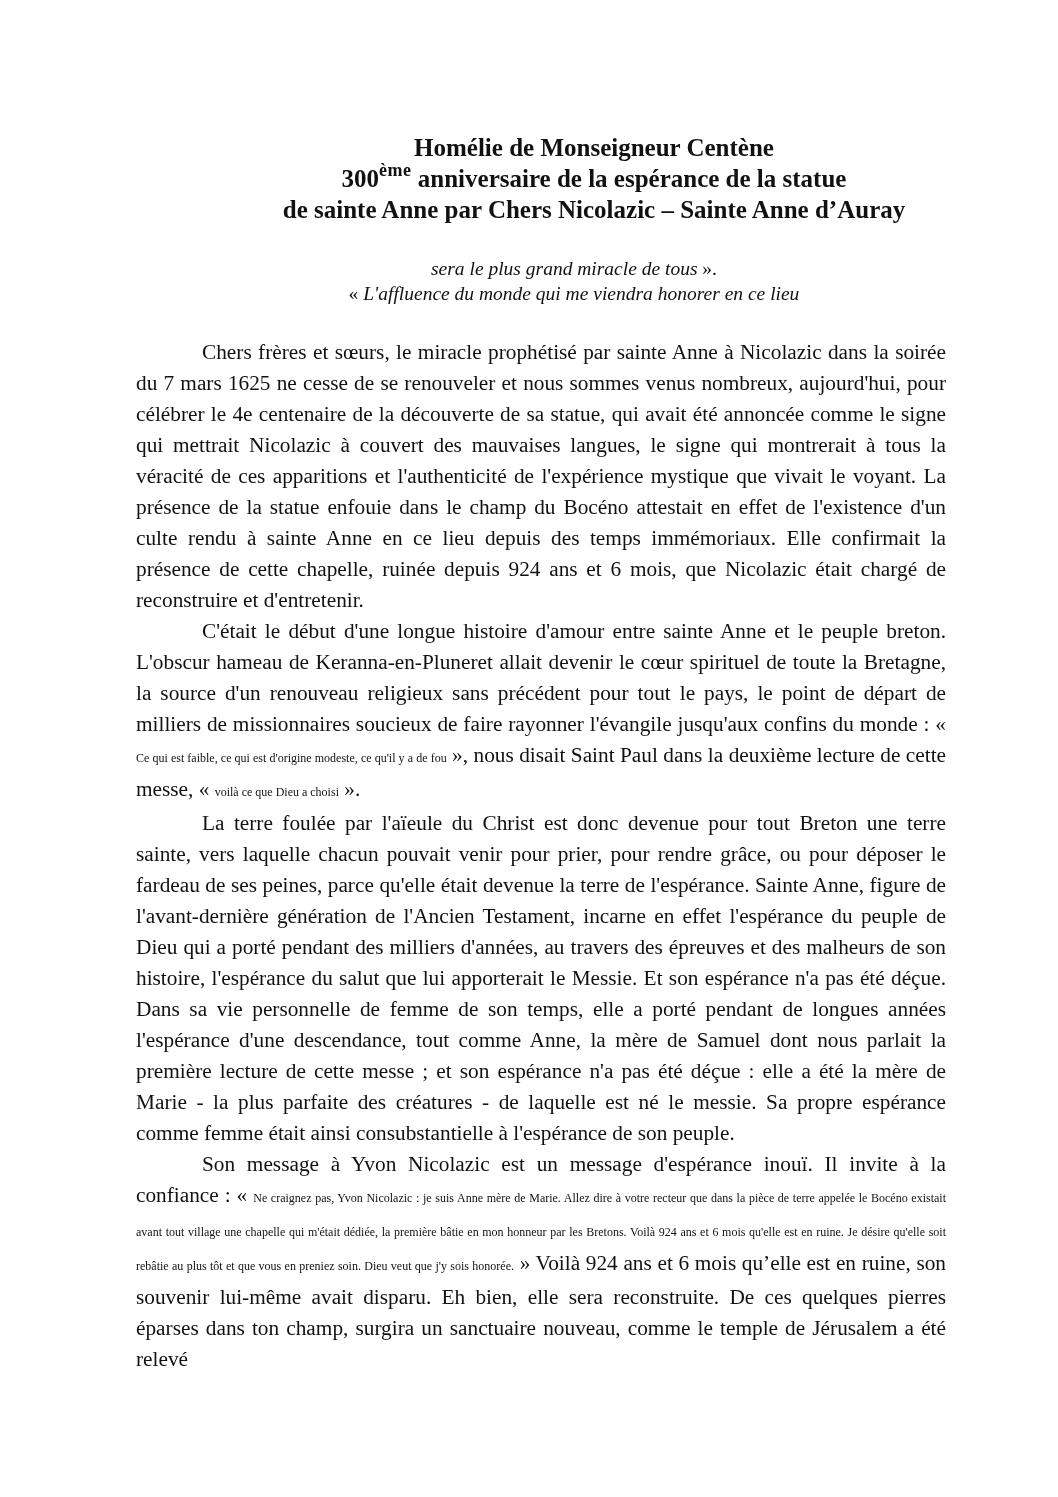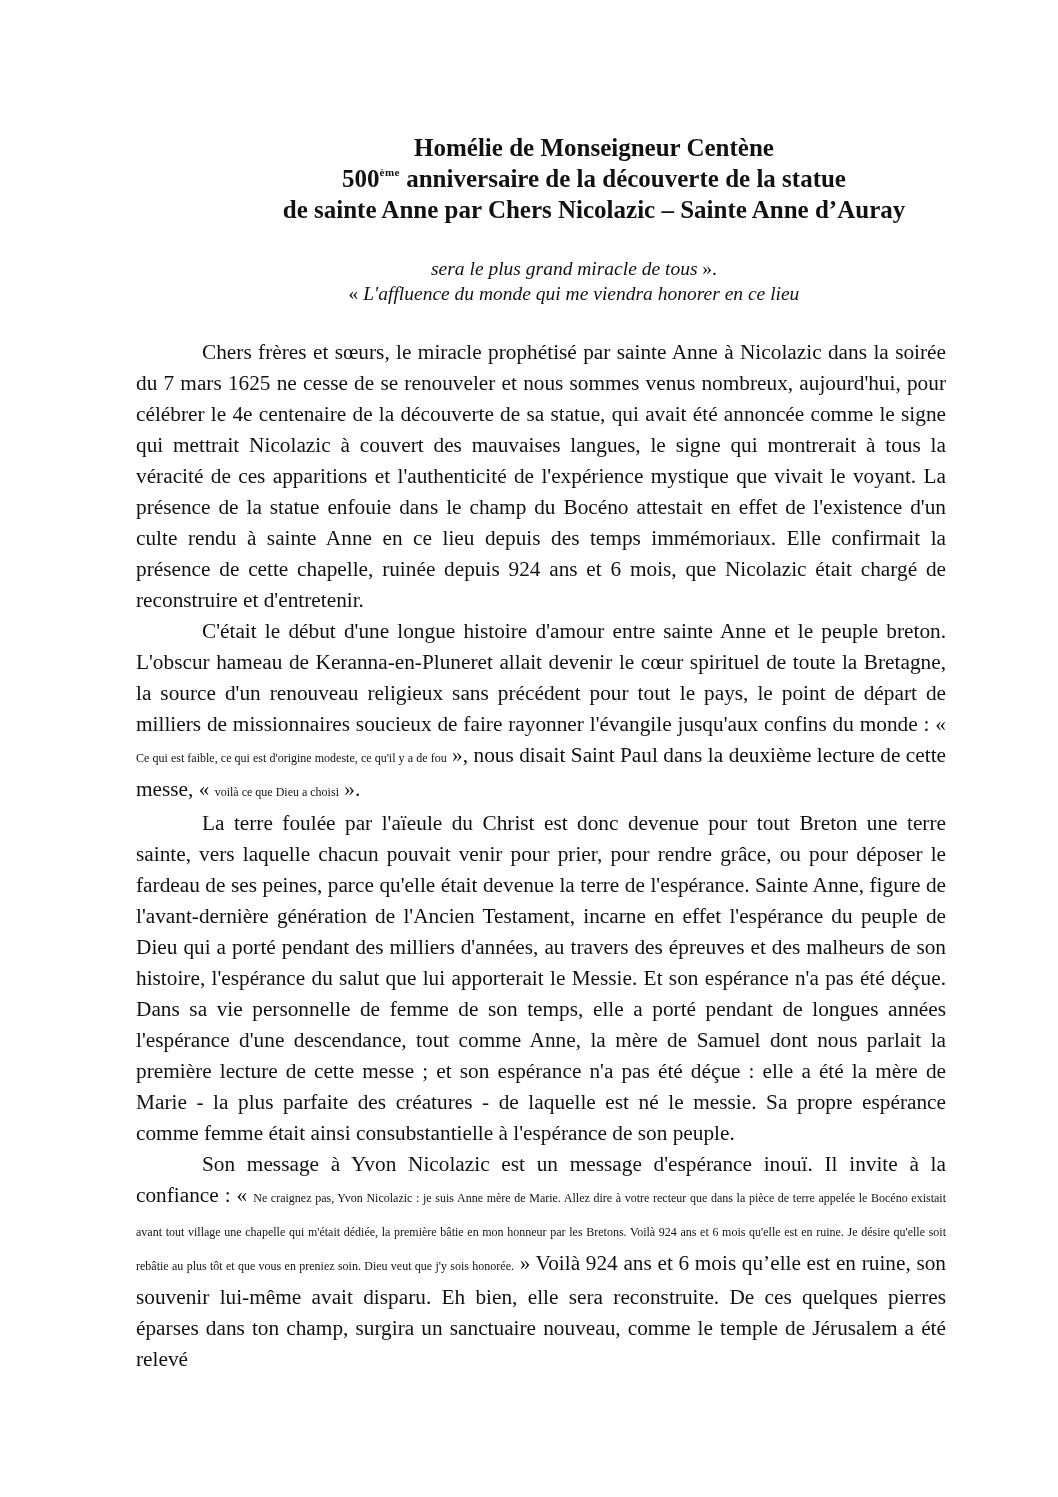--- a/index.html
+++ b/index.html
@@ -4,38 +4,38 @@
 <style>
   html, body { margin: 0; padding: 0; background: #ffffff; }
   body { width: 1058px; height: 1497px; position: relative; overflow: hidden;
          font-family: "Liberation Serif", "DejaVu Serif", serif; color: #111111; }
   .page { position: absolute; left: 14px; top: 0; width: 1058px; height: 1497px; background: #fff; }
   .title-block { position: absolute; left: 200px; top: 132px; width: 760px; text-align: center;
                  font-weight: bold; font-size: 25px; line-height: 31px; }
   .title-line { display: block; white-space: nowrap; }
   .t1 { padding-left: 0px; }
   .t3 { padding-left: 0px; }
-  sup.ord { font-size: 11px; vertical-align: 11px; line-height: 0; letter-spacing: 0.5px; margin-top: 12px; }
+  sup.ord { font-size: 18px; vertical-align: 11px; line-height: 0; letter-spacing: 0.5px; margin-top: 12px; }
   .epigraph { position: absolute; left: 220px; top: 256px; width: 680px; text-align: center;
               font-size: 19.5px; line-height: 25px; }
   .epigraph .it { font-style: italic; }
   .body { position: absolute; left: 122px; top: 337px; width: 810px;
           font-size: 21.3px; line-height: 31px; text-align: justify; }
   .body p { margin: 0; text-indent: 66px; }
   .it { font-style: italic; }
   .quote-it { font-size: 12px; }
 </style>
 </head>
 <body>
 
 <div class="page">
 
   <div class="title-block">
     <span class="title-line t1">Homélie de Monseigneur Centène</span>
-    <span class="title-line t2"><span>500</span><sup class="ord">ème</sup><span> anniversaire de la découverte de la statue</span></span>
+    <span class="title-line t2"><span>300</span><sup class="ord">ème</sup><span> anniversaire de la espérance de la statue</span></span>
     <span class="title-line t3">de sainte Anne par Chers Nicolazic – Sainte Anne d’Auray</span>
   </div>
 
   <div class="epigraph">
     <div><span class="it">sera le plus grand miracle de tous</span><span> ».</span></div>
     <div><span>« </span><span class="it">L'affluence du monde qui me viendra honorer en ce lieu</span></div>
   </div>
 
   <div class="body" id="body-text">
       <p><span>Chers frères et sœurs, le miracle prophétisé par sainte Anne à Nicolazic dans la soirée du 7 mars 1625 ne cesse de se renouveler et nous sommes venus nombreux, aujourd'hui, pour célébrer le 4e centenaire de la découverte de sa statue, qui avait été annoncée comme le signe qui mettrait Nicolazic à couvert des mauvaises langues, le signe qui montrerait à tous la véracité de ces apparitions et l'authenticité de l'expérience mystique que vivait le voyant. La présence de la statue enfouie dans le champ du Bocéno attestait en effet de l'existence d'un culte rendu à sainte Anne en ce lieu depuis des temps immémoriaux. Elle confirmait la présence de cette chapelle, ruinée depuis 924 ans et 6 mois, que Nicolazic était chargé de reconstruire et d'entretenir.</span></p>

